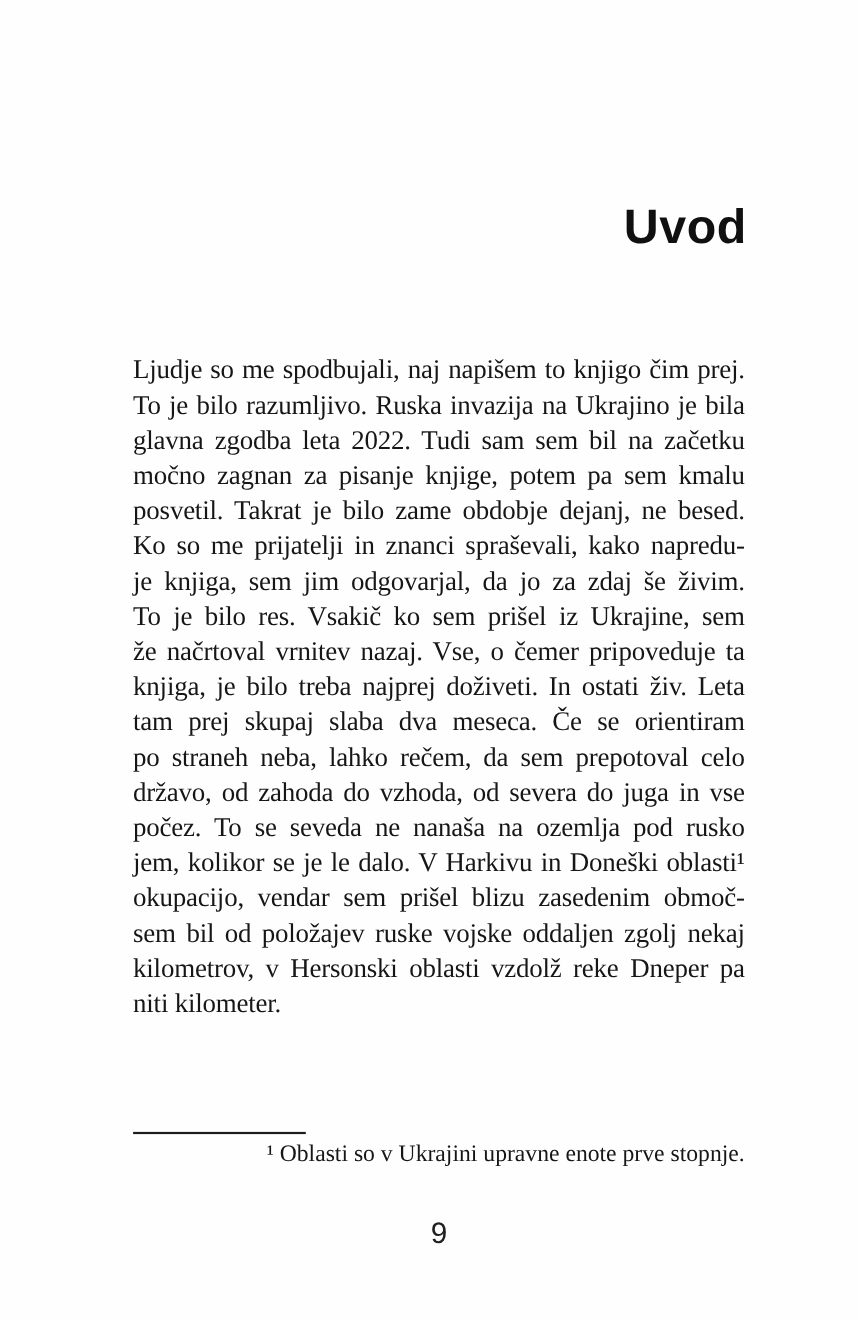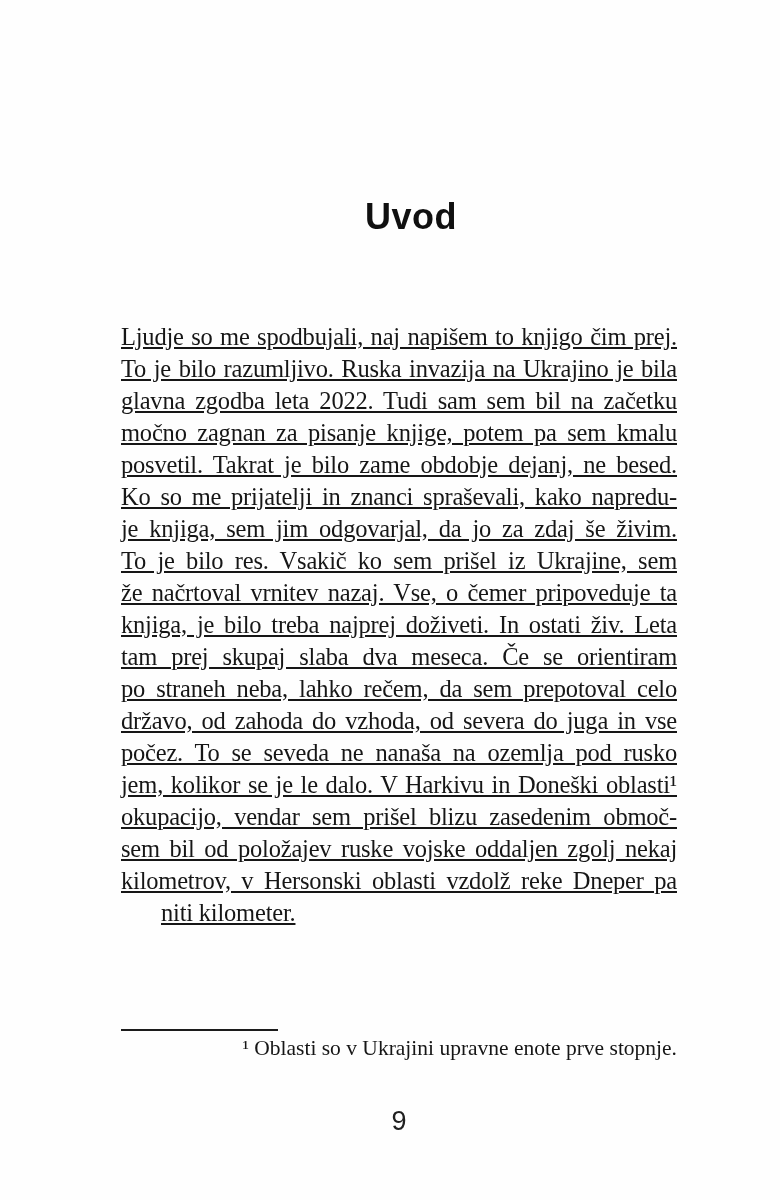--- a/index.html
+++ b/index.html
@@ -15,45 +15,43 @@
   }
   .page {
     position: relative;
     width: 780px; height: 1200px;
     background: var(--bg);
     overflow: hidden;
   }
   .title {
     position: absolute;
     top: 183px; left: 121px; width: 556px;
-    margin: 12px;
-    text-align: center;
+    margin: 2px;
+    text-align: right;
     font-family: "Liberation Sans", sans-serif;
     font-weight: 700;
-    font-size: 36px;
+    font-size: 44px;
     line-height: 44px;
     letter-spacing: 0.5px;
     color: var(--title);
   }
   .body-text {
     position: absolute;
     top: 321px; left: 121px; width: 556px;
     color: var(--text);
     font-size: 24.5px;
     line-height: 32px;
     letter-spacing: -0.2px;
-    text-decoration: underline;
   }
   .line {
     text-align: justify;
     text-align-last: justify;
   }
   .line.last {
     text-align-last: left;
-    margin-left: 40px;
   }
   .footnote-rule {
     position: absolute;
     top: 1029px; left: 121px; width: 157px;
     height: 0;
     border-top: 2px solid #1c1c1c;
   }
   .footnote {
     position: absolute;
     top: 1034px; left: 121px; width: 556px;

